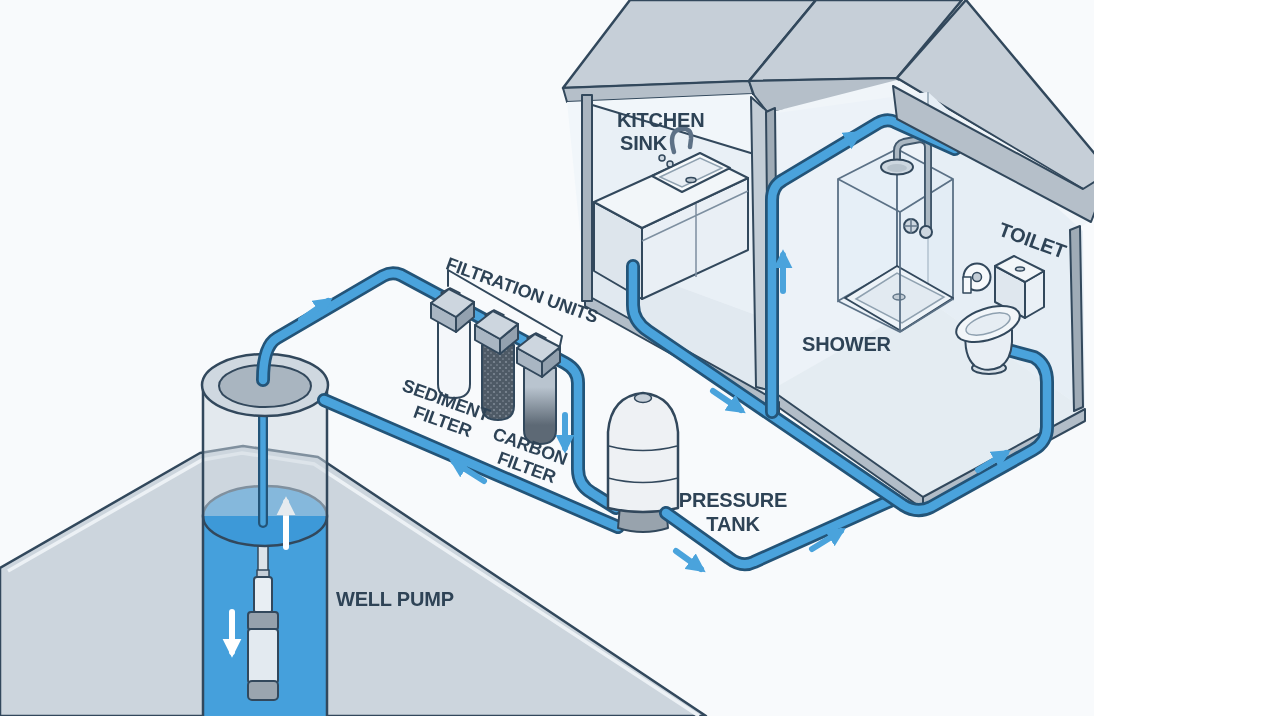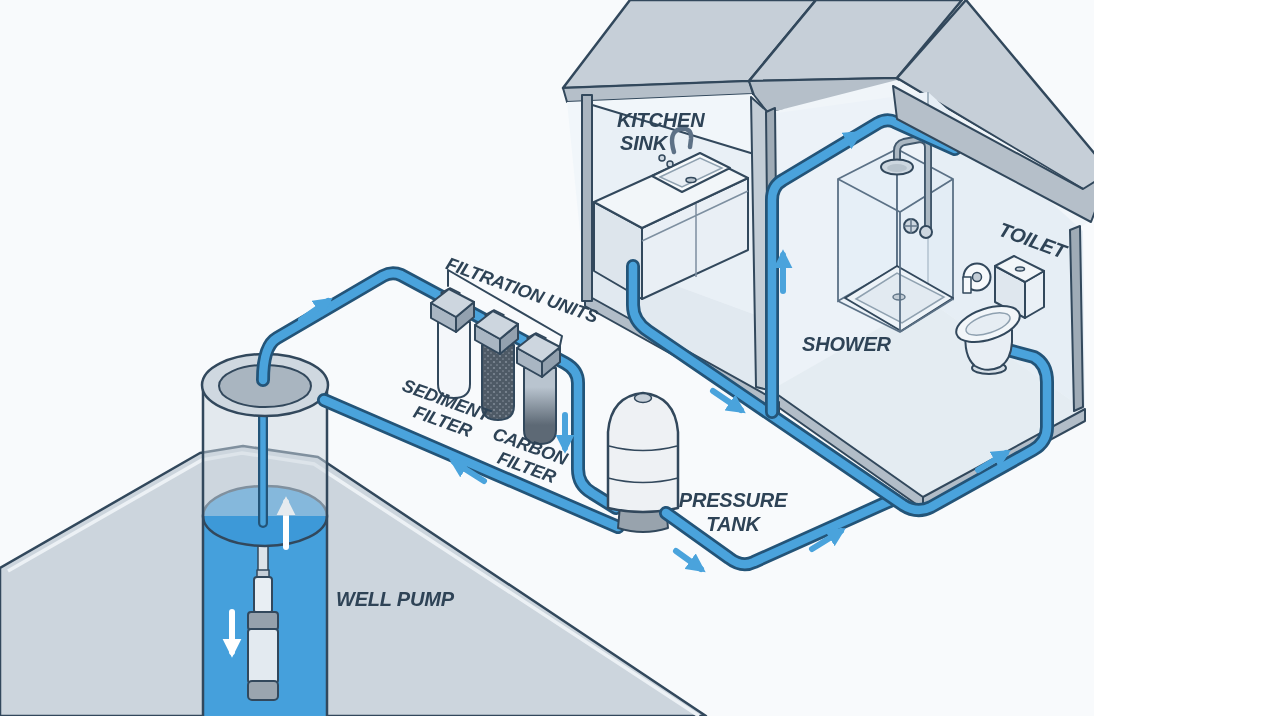--- a/index.html
+++ b/index.html
@@ -1,18 +1,18 @@
 <!DOCTYPE html>
 <html style="--c-background: #f8fafc; --c-pipe: #4aa3dc; --c-pipe_outline: #235478; --c-water: #45a0dc; --c-water_surface: #3d99d8; --c-arrow: #4aa3dc; --c-arrow_white: #ffffff; --c-label: #2e4356; --c-outline: #32485c; --c-ground: #ccd5dd; --c-roof: #c6cfd8;"><head>
 <meta charset="utf-8">
 <style>
   html,body{margin:0;padding:0;background:#fff;}
   .stage{position:relative;width:1094px;height:716px;overflow:hidden;
          background:var(--c-background,#f8fafc);
-         font-family:"Liberation Sans",sans-serif;font-style:italic;}
+         font-family:"Liberation Sans",sans-serif;}
   svg{display:block}
   
   .pipeO{fill:none;stroke:var(--c-pipe_outline,#235478);stroke-width:14;stroke-linecap:round;stroke-linejoin:round}
   .pipeI{fill:none;stroke:var(--c-pipe,#4aa3dc);stroke-width:8.5;stroke-linecap:round;stroke-linejoin:round}
   .thinO{stroke-width:10}.thinI{stroke-width:5.5}
   .grayO{fill:none;stroke:#42586c;stroke-width:8;stroke-linecap:round;stroke-linejoin:round}
   .grayI{fill:none;stroke:#aab7c2;stroke-width:4.2;stroke-linecap:round;stroke-linejoin:round}
   .arrow{fill:none;stroke:var(--c-arrow,#4aa3dc);stroke-width:6;stroke-linecap:round}
   .warrow{fill:none;stroke:var(--c-arrow_white,#ffffff);stroke-width:6;stroke-linecap:round}
   .ahb{fill:var(--c-arrow,#4aa3dc)}

